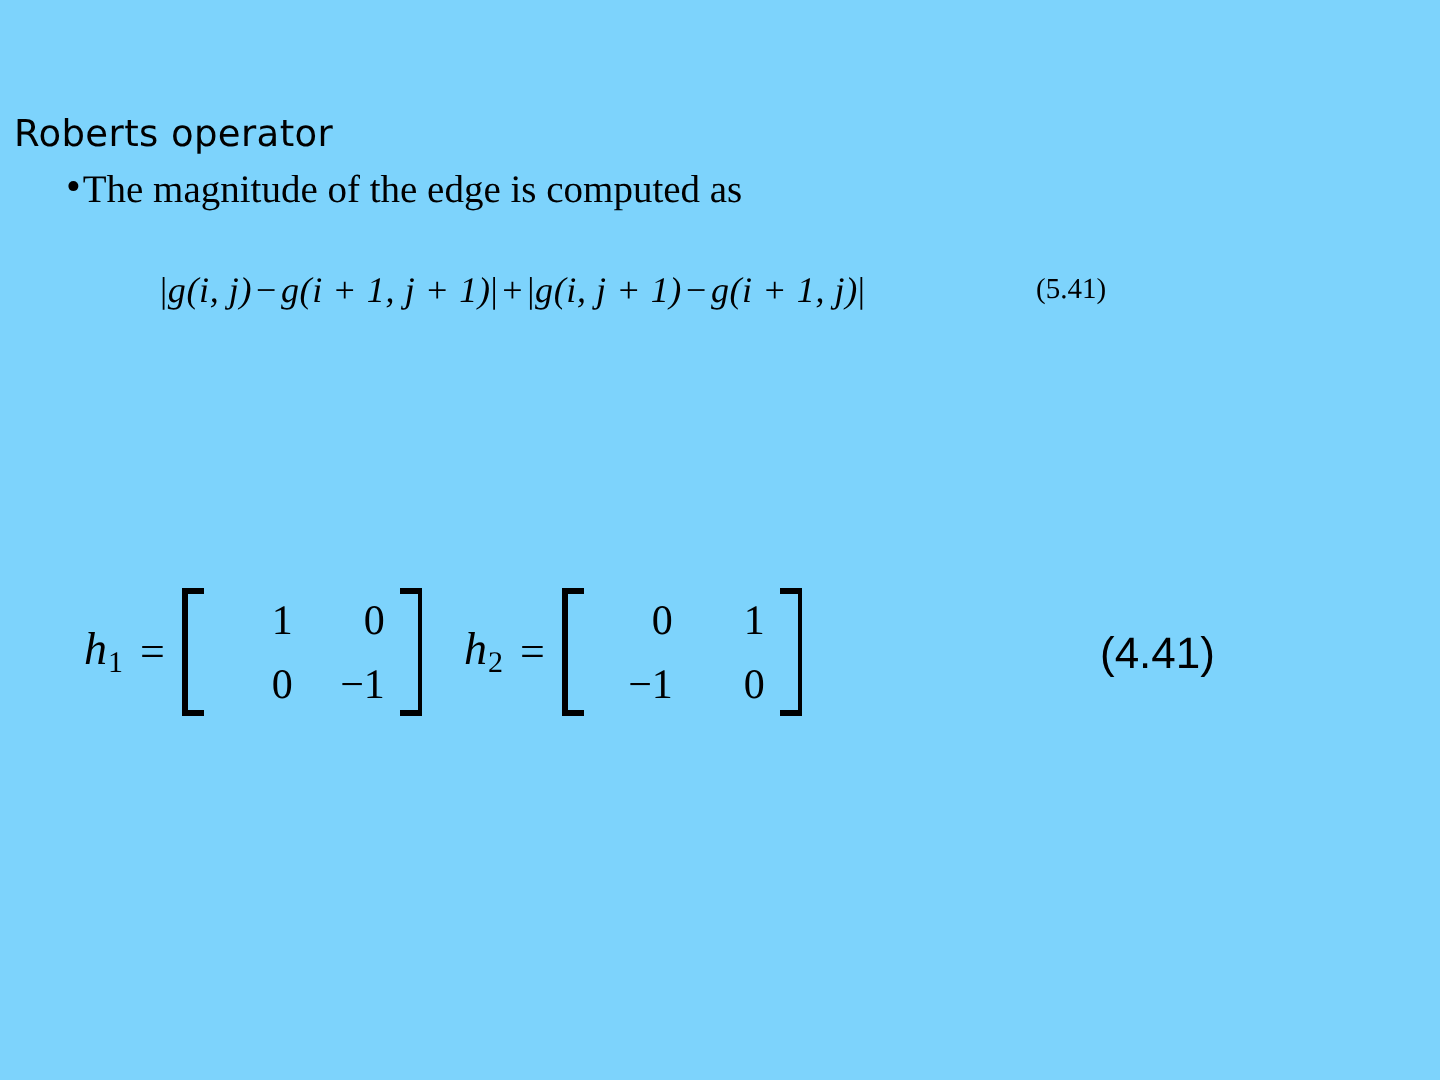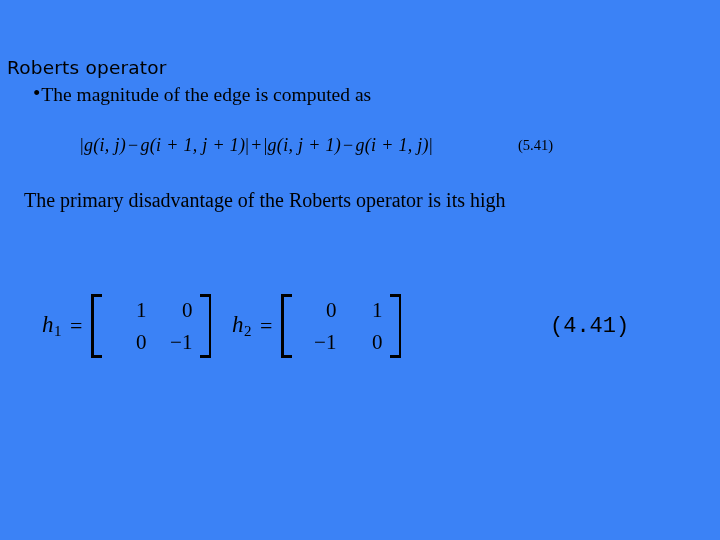--- a/index.html
+++ b/index.html
@@ -11,21 +11,21 @@
     height: 540px;
     background: #ffffff;
     font-family: "Liberation Serif", "DejaVu Serif", serif;
     color: #000000;
     overflow: hidden;
   }
   #slide {
     position: relative;
     width: 720px;
     height: 540px;
-    background: #3b82f6;
+    background: #7dd3fc;
   }
 
   
   .slide-title {
     position: absolute;
     left: 7px;
     top: 57px;
     font-family: "DejaVu Sans", "Liberation Sans", sans-serif;
     font-size: 18.5px;
     font-weight: 400;
@@ -193,21 +193,21 @@
   }
   .mat-grid .cell {
     text-align: right;
     padding-right: 3px;
   }
 
   .eq-441-label {
     position: absolute;
     left: 550px;
     top: 22px;
-    font-family: Liberation Mono, monospace;
+    font-family: Liberation Sans, sans-serif;
     font-size: 22px;
     line-height: 26px;
     color: #000000;
     white-space: nowrap;
   }
 </style>
 </head>
 <body>
 
 <div id="slide">
@@ -220,21 +220,20 @@
   </div>
 
   <div class="eq-row-442">
     <div class="eq-442-body">
       <span class="mbar">|</span><span class="mvar">g</span><span class="mvar">(i, j)</span><span class="mop">−</span><span class="mvar">g</span><span class="mvar">(i + 1, j + 1)</span><span class="mbar">|</span><span class="mop">+</span><span class="mbar">|</span><span class="mvar">g</span><span class="mvar">(i, j + 1)</span><span class="mop">−</span><span class="mvar">g</span><span class="mvar">(i + 1, j)</span><span class="mbar">|</span>
     </div>
     <div class="eq-442-label">(5.41)</div>
   </div>
 
   <div class="body-para">
-    <span class="pline">The primary disadvantage of the Roberts operator is its high</span>
   </div>
 
   <div class="eq-row-441">
 
     <div class="matrix-group mg-h1">
       <span class="mat-name">
         <span>h</span>
           <span class="sub">1</span>
       </span>
       <span class="mat-eq">=</span>

